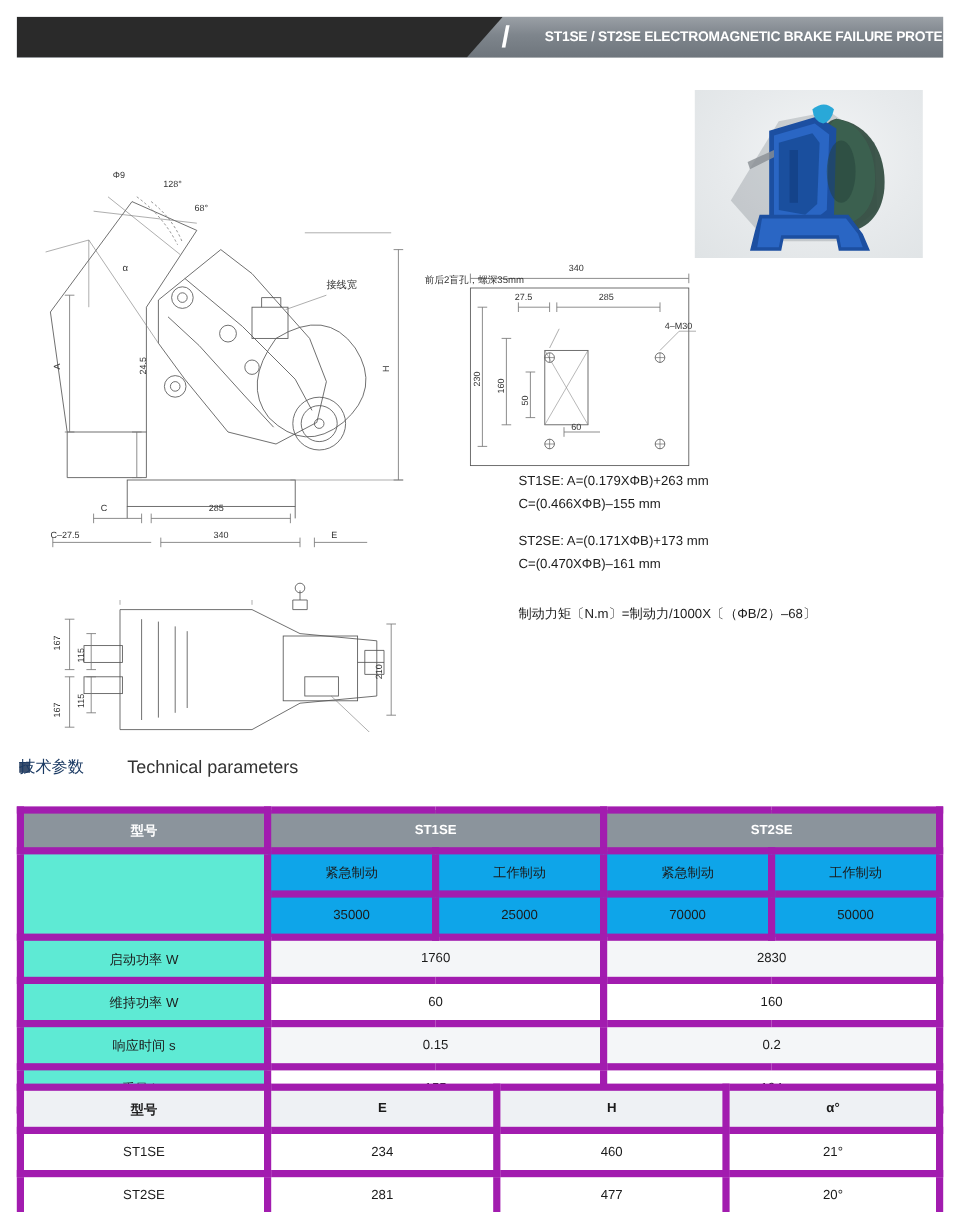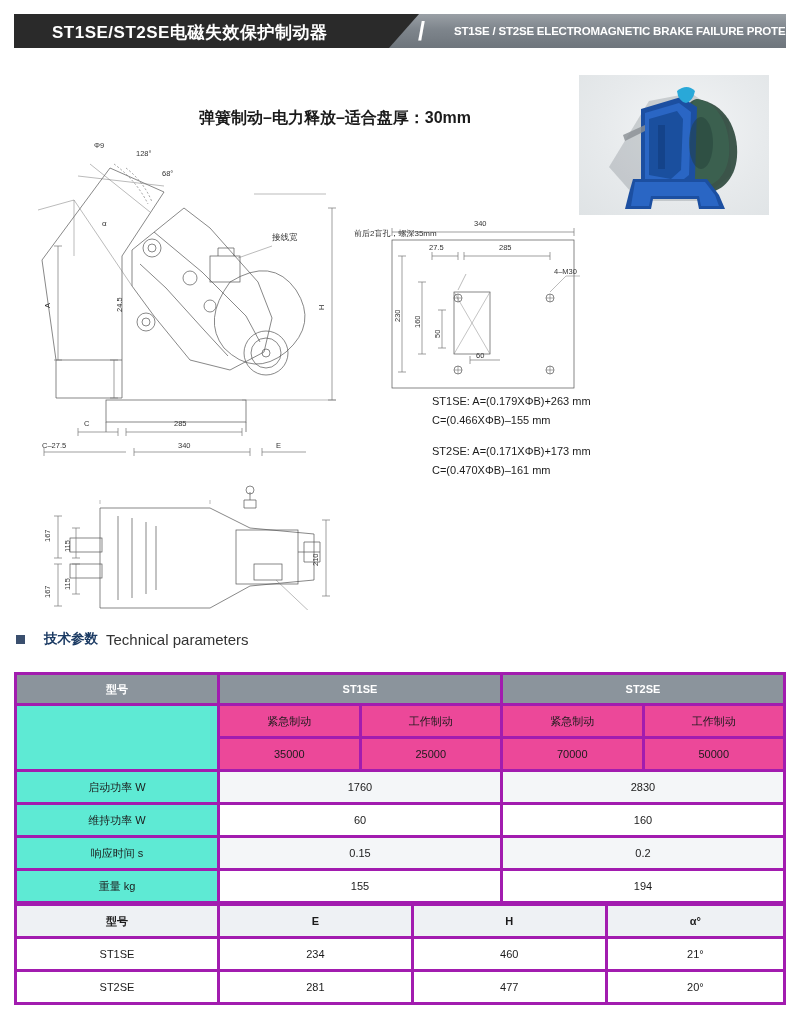--- a/index.html
+++ b/index.html
@@ -55,56 +55,54 @@
     position:absolute;font-size:11px;color:#1b1b1b;white-space:nowrap;
   }
 
   
   .sec{
     position:absolute;left:14px;top:630px;width:500px;height:22px;
   }
   .sec .sq{
     position:absolute;left:2px;top:5px;width:9px;height:9px;background:#3a4f6e;
   }
-  .sec .cn{position:absolute;left:30px;top:0px;font-size:13.5px;font-weight:bold;color:#1b3a63;}
+  .sec .cn{position:absolute;left:2px;top:0px;font-size:13.5px;font-weight:normal;color:#1b3a63;}
   .sec .en{position:absolute;left:92px;top:1px;font-size:15px;color:#333;}
 
   
   table{
     border-collapse:collapse;position:absolute;
     font-size:11px;color:#1b1b1b;
   }
   table.t1{left:14px;top:672px;width:772px;}
   table.t2{left:14px;top:903px;width:772px;}
   th,td{
-    border:3px solid #a21caf;
+    border:6px solid #a21caf;
     text-align:center;
     padding:0;
     height:30px;
     background:#ffffff;
   }
   .hdr{background:#8b949c;color:#ffffff;font-weight:bold;height:28px;}
   .lab{background:#5eead4;font-weight:normal;}
   .lab2{background:#eef1f4;font-weight:bold;}
-  .sub{background:#ec4899;}
+  .sub{background:#0ea5e9;}
   .alt{background:#f4f6f8;}
 </style>
 </head>
 <body>
 
 <div class="header">
   <div class="blk"></div>
-  <div class="title-cn">ST1SE/ST2SE电磁失效保护制动器</div>
   <div class="slash">/</div>
   <div class="title-en">ST1SE / ST2SE ELECTROMAGNETIC BRAKE FAILURE PROTECTION</div>
 </div>
 
 <div class="drawing">
 
-  <div class="dwg-title">弹簧制动–电力释放–适合盘厚：30mm</div>
 
   <div class="photo">
     <svg width="190" height="140" viewBox="0 0 190 140">
       <g>
         <path d="M30 92 L70 26 L112 18 L150 44 L152 100 L120 126 L60 126 Z" fill="#26333b" opacity="0.18"></path>
         <path d="M118 24 C146 28 160 54 158 82 C156 106 140 120 120 118 C104 116 96 96 98 70 C100 44 106 26 118 24 Z" fill="#2f4a3e" opacity="0.92"></path>
         <path d="M118 24 C140 28 152 52 150 80 C148 100 136 112 122 111 C110 110 104 94 106 70 C108 46 110 27 118 24 Z" fill="#3c6350" opacity="0.85"></path>
         <path d="M62 34 L102 22 L118 32 L116 104 L96 118 L62 112 Z" fill="#1c4fa1"></path>
         <path d="M66 38 L100 28 L112 37 L110 100 L95 112 L66 107 Z" fill="#2a66c4"></path>
         <path d="M70 44 L98 36 L104 44 L102 95 L92 104 L70 100 Z" fill="#1a4f9e"></path>
@@ -244,20 +242,21 @@
       <text x="56" y="530" transform="rotate(-90 56 530)">115</text>
       <text x="304" y="506" transform="rotate(-90 304 506)">210</text>
       <text x="322" y="560" font-size="8.5">制动器释放显示开关</text>
     </g>
   </svg>
 
   <div class="formula" style="left:418px;top:335px;">ST1SE: A=(0.179XΦB)+263  mm</div>
   <div class="formula" style="left:418px;top:354px;">        C=(0.466XΦB)–155  mm</div>
   <div class="formula" style="left:418px;top:385px;">ST2SE: A=(0.171XΦB)+173  mm</div>
   <div class="formula" style="left:418px;top:404px;">        C=(0.470XΦB)–161  mm</div>
+  <div class="formula" style="left:418px;top:444px;">制动力矩〔N.m〕=制动力/1000X〔（ΦB/2）–68〕</div>
 </div>
 
 <div class="sec">
   <div class="sq"></div>
   <div class="cn">技术参数</div>
   <div class="en">Technical parameters</div>
 </div>
 
 <table class="t1">
   <tbody>

